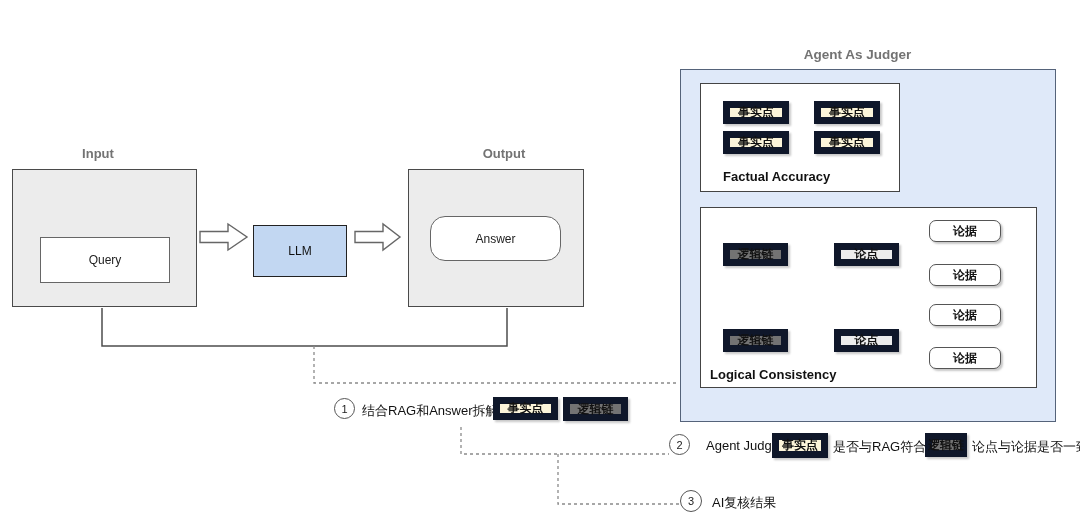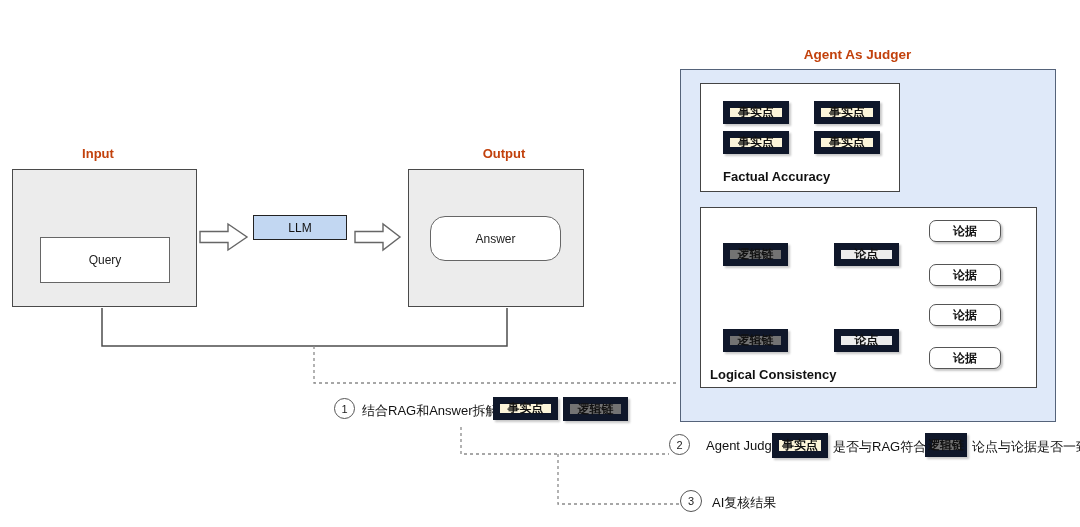--- a/index.html
+++ b/index.html
@@ -3,21 +3,21 @@
 <meta charset="utf-8">
 <style>
   html,body{margin:0;padding:0;background:#fff;}
   #canvas{
     position:relative;width:1080px;height:527px;background:#ffffff;
     font-family:"Liberation Sans","DejaVu Sans",sans-serif;overflow:hidden;
   }
   svg.wires{position:absolute;left:0;top:0;width:1080px;height:527px;}
 
   .group-title{
-    position:absolute;font-size:13px;font-weight:700;color:#c2410c;
+    position:absolute;font-size:13px;font-weight:700;color:#737373;
     text-align:center;white-space:nowrap;
   }
   .container-box{
     position:absolute;background:#ececec;border:1.5px solid #4a4a4a;box-sizing:border-box;
   }
   .white-box{
     position:absolute;background:#ffffff;border:1px solid #666;box-sizing:border-box;
     display:flex;align-items:center;justify-content:center;
     font-size:12px;color:#222;
   }
@@ -91,21 +91,21 @@
       <line x1="914" y1="314" x2="914" y2="357"></line>
       <line x1="914" y1="314" x2="923" y2="314" marker-end="url(#arrw)"></line>
       <line x1="914" y1="357" x2="923" y2="357" marker-end="url(#arrw)"></line>
     </g>
   </svg>
 
   <div class="group-title" style="left:58px;top:146px;width:80px;">Input</div>
   <div class="container-box" style="left:12px;top:169px;width:185px;height:138px;"></div>
   <div class="white-box" style="left:40px;top:237px;width:130px;height:46px;">Query</div>
 
-  <div class="llm-box" style="left:253px;top:215px;width:94px;height:25px;">LLM</div>
+  <div class="llm-box" style="left:253px;top:225px;width:94px;height:52px;">LLM</div>
 
   <div class="group-title" style="left:464px;top:146px;width:80px;">Output</div>
   <div class="container-box" style="left:408px;top:169px;width:176px;height:138px;"></div>
   <div class="white-box" style="left:430px;top:216px;width:131px;height:45px;border-radius:15px;">Answer</div>
 
   <div class="group-title" style="left:780px;top:47px;width:155px;font-size:13.5px;">Agent As Judger</div>
   <div class="judger-box" style="left:680px;top:69px;width:376px;height:353px;"></div>
 
   <div class="panel" style="left:700px;top:83px;width:200px;height:109px;">
     <div class="chip fact" style="left:22px;top:17px;width:66px;height:23px;">事实点</div>

